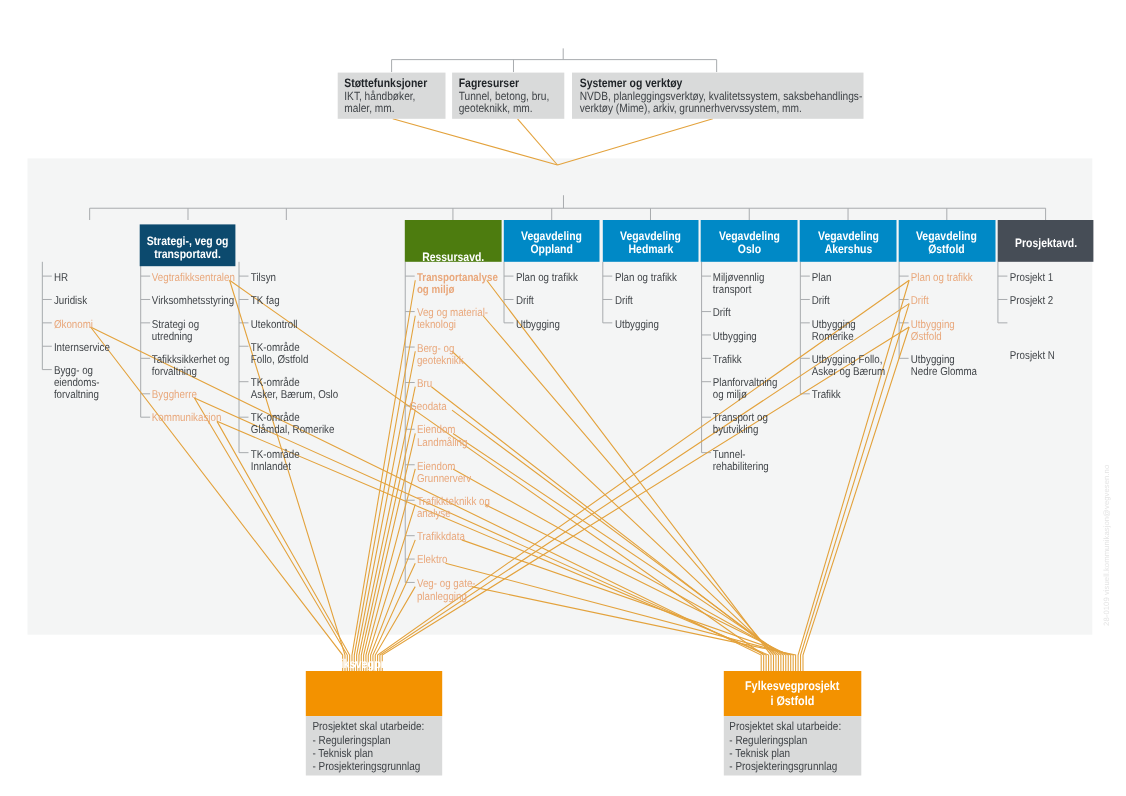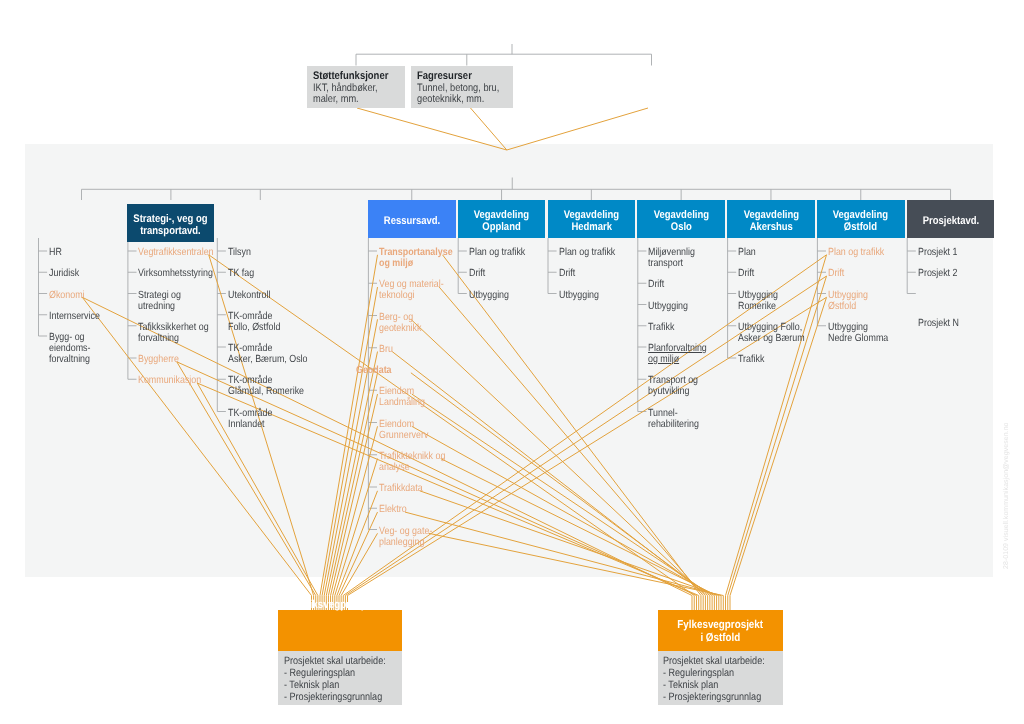--- a/index.html
+++ b/index.html
@@ -164,20 +164,25 @@
 <div class="unitbox" style="left:306.5px;top:65.5px;width:98.0px;height:42.5px;">
       <div class="unittitle" style="position:absolute;left:6.9px;top:5.1px;">Støttefunksjoner</div>
       <div class="unitline" style="position:absolute;left:6.9px;top:17.1px;">IKT, håndbøker,</div>
       <div class="unitline" style="position:absolute;left:6.9px;top:28.9px;">maler, mm.</div>
     </div>
 <div class="unitbox" style="left:410.5px;top:65.5px;width:102.5px;height:42.5px;">
       <div class="unittitle" style="position:absolute;left:6.9px;top:5.1px;">Fagresurser</div>
       <div class="unitline" style="position:absolute;left:6.9px;top:17.1px;">Tunnel, betong, bru,</div>
       <div class="unitline" style="position:absolute;left:6.9px;top:28.9px;">geoteknikk, mm.</div>
     </div>
+<div class="unitbox" style="left:520.0px;top:65.5px;width:265.0px;height:42.5px;">
+      <div class="unittitle" style="position:absolute;left:6.9px;top:5.1px;">Systemer og verktøy</div>
+      <div class="unitline" style="position:absolute;left:6.9px;top:17.1px;">NVDB, planleggingsverktøy, kvalitetssystem, saksbehandlings-</div>
+      <div class="unitline" style="position:absolute;left:6.9px;top:28.9px;">verktøy (Mime), arkiv, grunnerhvervssystem, mm.</div>
+    </div>
 <div class="item" style="left:49.0px;top:247.0px;">
       <div>HR</div>
     </div>
 <div class="item" style="left:49.0px;top:268.2px;">
       <div>Juridisk</div>
     </div>
 <div class="item hl" style="left:49.0px;top:289.5px;">
       <div>Økonomi</div>
     </div>
 <div class="item" style="left:49.0px;top:310.8px;">
@@ -230,39 +235,39 @@
       <div>Asker, Bærum, Oslo</div>
     </div>
 <div class="item" style="left:227.8px;top:375.2px;">
       <div>TK-område</div>
       <div>Glåmdal, Romerike</div>
     </div>
 <div class="item" style="left:227.8px;top:407.5px;">
       <div>TK-område</div>
       <div>Innlandet</div>
     </div>
-<div class="abs boxhdr" style="left:367.9px;top:200.0px;width:87.7px;height:38.0px;background:#3b82f6;flex-direction:column;">
+<div class="abs boxhdr" style="left:367.9px;top:200.0px;width:87.7px;height:38.0px;background:#4d7c0f;flex-direction:column;justify-content:flex-end;">
       <span>Ressursavd.</span>
     </div>
 <div class="item hl" style="left:378.9px;top:247.0px;font-weight:bold;">
       <div>Transportanalyse</div>
       <div>og miljø</div>
     </div>
 <div class="item hl" style="left:378.9px;top:279.2px;">
       <div>Veg og material-</div>
       <div>teknologi</div>
     </div>
 <div class="item hl" style="left:378.9px;top:311.5px;">
       <div>Berg- og</div>
       <div>geoteknikk</div>
     </div>
 <div class="item hl" style="left:378.9px;top:343.8px;">
       <div>Bru</div>
     </div>
-<div class="item hl" style="left:356px;top:365.0px;font-weight:bold;">
+<div class="item hl" style="left:372px;top:365.0px;">
       <div>Geodata</div>
     </div>
 <div class="item hl" style="left:378.9px;top:386.2px;">
       <div>Eiendom</div>
       <div>Landmåling</div>
     </div>
 <div class="item hl" style="left:378.9px;top:418.5px;">
       <div>Eiendom</div>
       <div>Grunnerverv</div>
     </div>
@@ -316,21 +321,21 @@
     </div>
 <div class="item" style="left:648.3px;top:279.2px;">
       <div>Drift</div>
     </div>
 <div class="item" style="left:648.3px;top:300.5px;">
       <div>Utbygging</div>
     </div>
 <div class="item" style="left:648.3px;top:321.8px;">
       <div>Trafikk</div>
     </div>
-<div class="item" style="left:648.3px;top:343.0px;text-decoration:underline;">
+<div class="item" style="left:648.3px;top:343.0px;">
       <div>Planforvaltning</div>
       <div>og miljø</div>
     </div>
 <div class="item" style="left:648.3px;top:375.2px;">
       <div>Transport og</div>
       <div>byutvikling</div>
     </div>
 <div class="item" style="left:648.3px;top:407.5px;">
       <div>Tunnel-</div>
       <div>rehabilitering</div>

